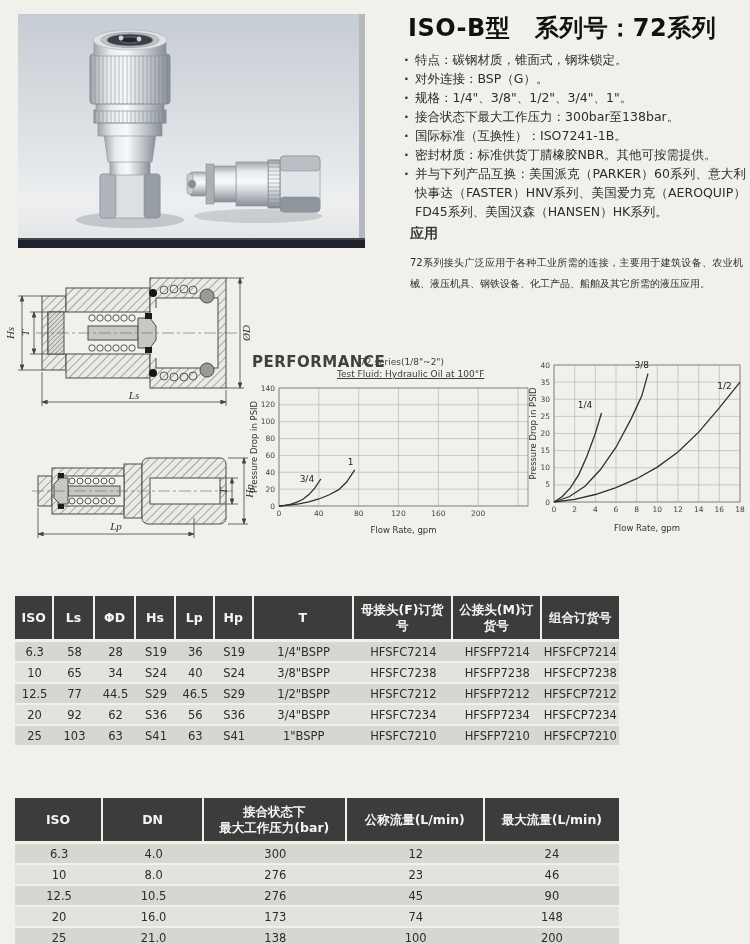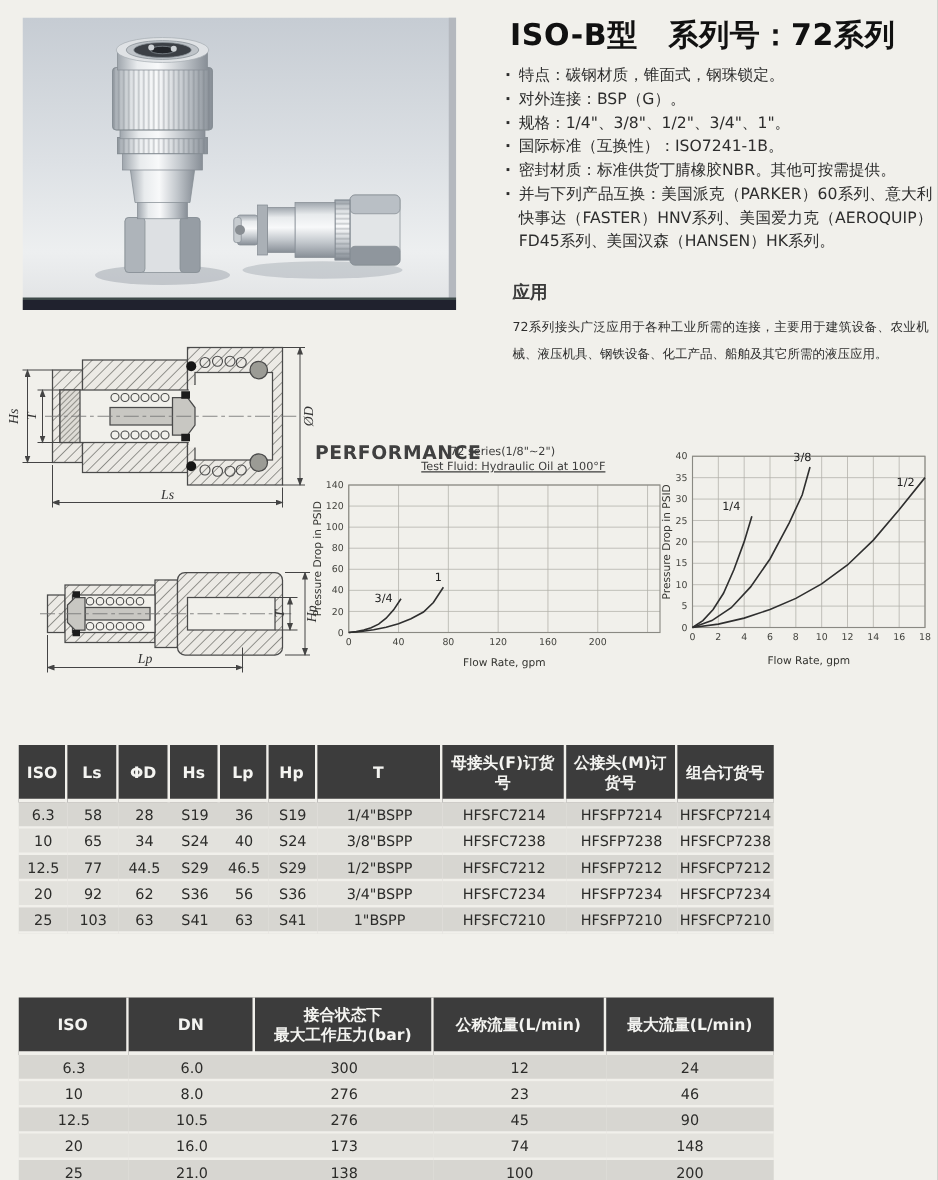--- a/index.html
+++ b/index.html
@@ -121,20 +121,21 @@
 
     <rect x="0" y="224" width="347" height="2" fill="#3e4a4a"></rect>
     <rect x="0" y="226" width="347" height="8" fill="#20222e"></rect>
   </svg>
 
   <div class="abs title">ISO-B型　系列号：72系列</div>
   <ul class="abs spec-list">
       <li>特点：碳钢材质，锥面式，钢珠锁定。</li>
       <li>对外连接：BSP（G）。</li>
       <li>规格：1/4"、3/8"、1/2"、3/4"、1"。</li>
+      <li>接合状态下最大工作压力：300bar至138bar。</li>
       <li>国际标准（互换性）：ISO7241-1B。</li>
       <li>密封材质：标准供货丁腈橡胶NBR。其他可按需提供。</li>
       <li>并与下列产品互换：美国派克（PARKER）60系列、意大利快事达（FASTER）HNV系列、美国爱力克（AEROQUIP）FD45系列、美国汉森（HANSEN）HK系列。</li>
     </ul>
   <div class="abs app-heading">应用</div>
   <div class="abs app-body">72系列接头广泛应用于各种工业所需的连接，主要用于建筑设备、农业机械、液压机具、钢铁设备、化工产品、船舶及其它所需的液压应用。</div>
 
   <svg class="abs" style="left:2px;top:266px;" width="252" height="300">
     <defs>
       <pattern id="hatch" width="6" height="6" patternUnits="userSpaceOnUse" patternTransform="rotate(45)">
@@ -457,21 +458,21 @@
           <th>DN</th>
           <th>接合状态下
 最大工作压力(bar)</th>
           <th>公称流量(L/min)</th>
           <th>最大流量(L/min)</th>
         </tr>
       </thead>
       <tbody>
         <tr>
           <td>6.3</td>
-          <td>6.0</td>
+          <td>4.0</td>
           <td>300</td>
           <td>12</td>
           <td>24</td>
         </tr>
         <tr>
           <td>10</td>
           <td>8.0</td>
           <td>276</td>
           <td>23</td>
           <td>46</td>

